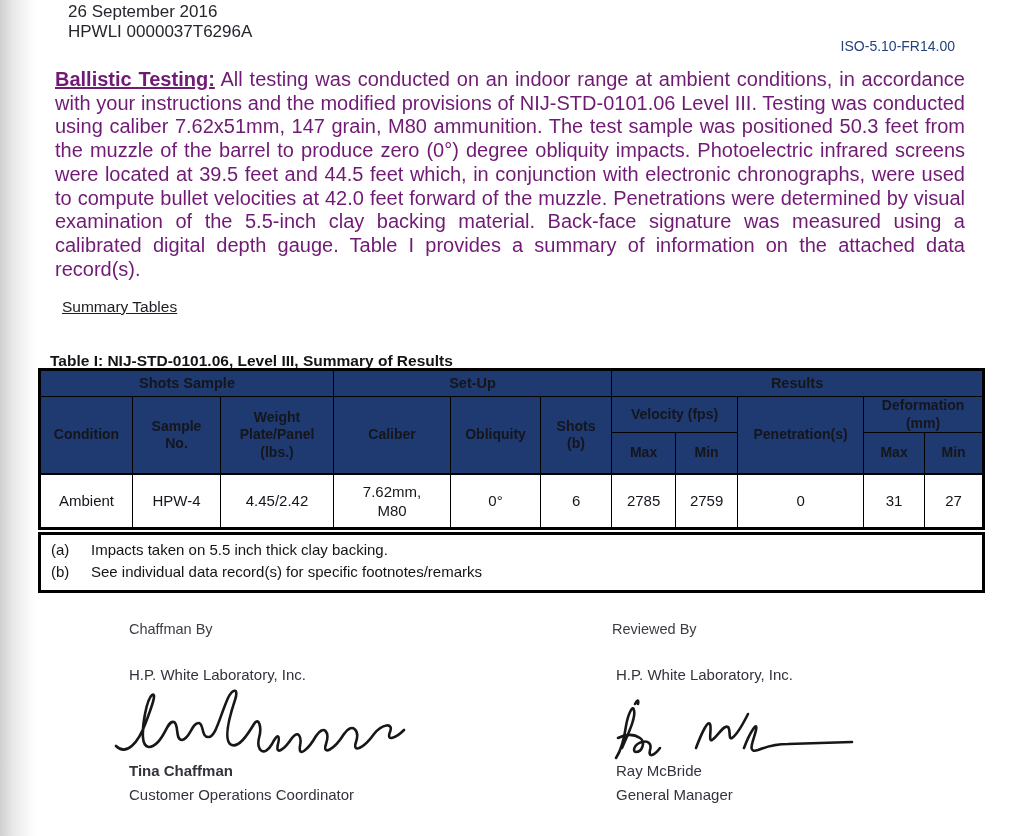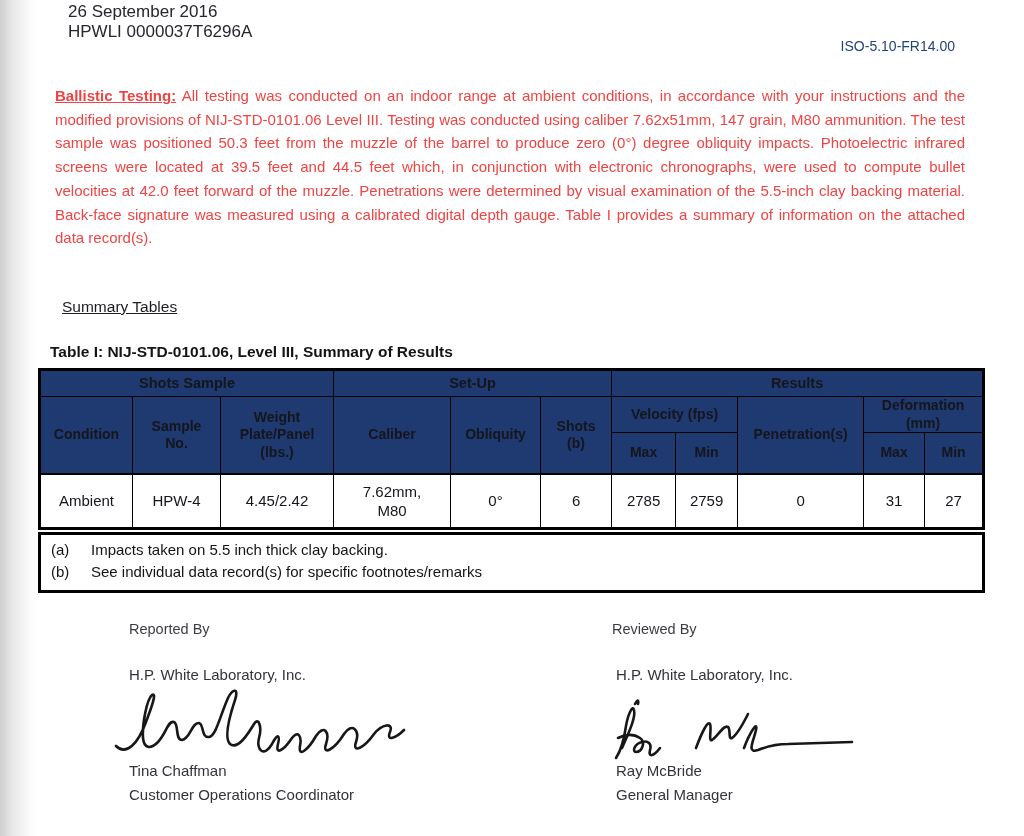--- a/index.html
+++ b/index.html
@@ -4,26 +4,26 @@
 <style>
   html,body{margin:0;padding:0;background:#ffffff;}
   .page{
     position:relative;width:1024px;height:836px;background:#ffffff;overflow:hidden;
     font-family:"Liberation Sans",sans-serif;color:#2b2b34;
   }
   .scan-edge{position:absolute;left:0;top:0;bottom:0;width:38px;
     background:linear-gradient(to right,#cfcfcf 0%,#e9e9e9 35%,#fbfbfb 80%,#ffffff 100%);}
   .hdr-block{position:absolute;left:68px;top:2px;font-size:17px;line-height:20px;color:#26262e;}
   .iso-ref{position:absolute;right:69px;top:38px;font-size:14px;color:#24427c;}
-  .para{position:absolute;left:55px;top:84px;width:910px;text-align:justify;
-    font-size:15px;line-height:23.7px;color:#ef4444;}
+  .para{position:absolute;left:55px;top:68px;width:910px;text-align:justify;
+    font-size:20px;line-height:23.7px;color:#701a75;}
   .para .lead{font-weight:bold;text-decoration:underline;}
   .sec-heading{position:absolute;left:62px;top:298px;font-size:15.5px;font-weight:normal;
     text-decoration:underline;color:#1c1c22;}
-  .table-title{position:absolute;left:50px;top:343px;font-size:15.5px;font-weight:bold;color:#141418;}
+  .table-title{position:absolute;left:50px;top:352px;font-size:15.5px;font-weight:bold;color:#141418;}
 
   .table-wrap{position:absolute;left:38px;top:368px;width:947px;}
   table.rpt{border-collapse:collapse;table-layout:fixed;width:947px;border:3px solid #000;}
   table.rpt td{border:1px solid #000;text-align:center;vertical-align:middle;
     font-size:14px;color:#15151c;padding:0 2px;overflow:hidden;}
   td.hd{background:#1e3a70;color:#ffffff;font-weight:bold;white-space:pre-line;line-height:1.25;}
   tr.grp td{height:25px;font-size:14.5px;}
   td.gsep{border-left:3px solid #000;}
   td.nobottom{border-bottom:none;}
   td.notop{border-top:none;}
@@ -126,26 +126,26 @@
         <span class="tag">(a)</span>
         <span>Impacts taken on 5.5 inch thick clay backing.</span>
       </div>
       <div class="fnote">
         <span class="tag">(b)</span>
         <span>See individual data record(s) for specific footnotes/remarks</span>
       </div>
     </div>
   </div>
 
-  <div class="sig-label" style="left:129px;top:621px;">Reported By</div>
+  <div class="sig-label" style="left:129px;top:621px;">Chaffman By</div>
   <div class="sig-company" style="left:129px;top:666px;">H.P. White Laboratory, Inc.</div>
   <svg class="sig-svg" style="left:112px;top:686px;" width="300" height="78" viewBox="0 0 300 78">
     <path d="M4 60 C 14 70, 26 58, 34 36 C 40 20, 45 6, 40 9 C 35 13, 30 38, 31 52 C 32 62, 38 64, 46 56 C 54 48, 56 34, 62 36 C 67 38, 63 54, 70 54 C 78 53, 80 36, 87 37 C 92 38, 89 52, 97 51 C 104 50, 108 30, 116 12 C 121 2, 127 2, 123 14 C 117 32, 112 52, 118 58 C 126 64, 136 48, 142 38 C 147 30, 150 42, 147 52 C 144 64, 152 72, 160 58 C 166 46, 168 50, 166 58 C 163 70, 172 64, 180 52 C 186 44, 190 50, 188 60 C 186 72, 196 64, 204 50 C 212 38, 218 46, 214 58 C 210 70, 222 64, 232 48 C 240 36, 248 44, 244 56 C 240 68, 252 62, 262 48 C 270 38, 282 36, 278 46 C 274 56, 284 52, 292 44"></path>
   </svg>
-  <div class="sig-name" style="left:129px;top:759px;">Tina Chaffman</div>
+  <div class="sig-name" style="left:129px;top:759px;font-weight:bold;">Tina Chaffman</div>
   <div class="sig-name" style="left:129px;top:783px;">Customer Operations Coordinator</div>
 
   <div class="sig-label" style="left:612px;top:621px;">Reviewed By</div>
   <div class="sig-company" style="left:616px;top:666px;">H.P. White Laboratory, Inc.</div>
   <svg class="sig-svg" style="left:608px;top:698px;" width="260" height="62" viewBox="0 0 260 62">
     <path d="M14 50 C 20 36, 28 20, 26 12 C 25 6, 20 16, 18 28 C 16 42, 12 54, 8 60"></path>
     <path d="M27 6 C 29 2, 31 1, 30 6"></path>
     <path d="M10 40 C 18 36, 26 36, 32 40 C 38 44, 34 54, 28 54 C 24 54, 26 46, 34 44 C 40 42, 44 46, 42 52 C 40 60, 46 58, 52 50"></path>
     <path d="M88 50 C 94 34, 100 22, 102 26 C 104 30, 100 44, 104 42 C 110 38, 116 26, 120 29 C 123 32, 120 42, 124 40 C 130 36, 136 24, 140 16"></path>
     <path d="M136 50 C 142 34, 150 22, 148 32 C 146 42, 138 56, 150 52 C 160 48, 168 46, 180 46 L 244 44"></path>

